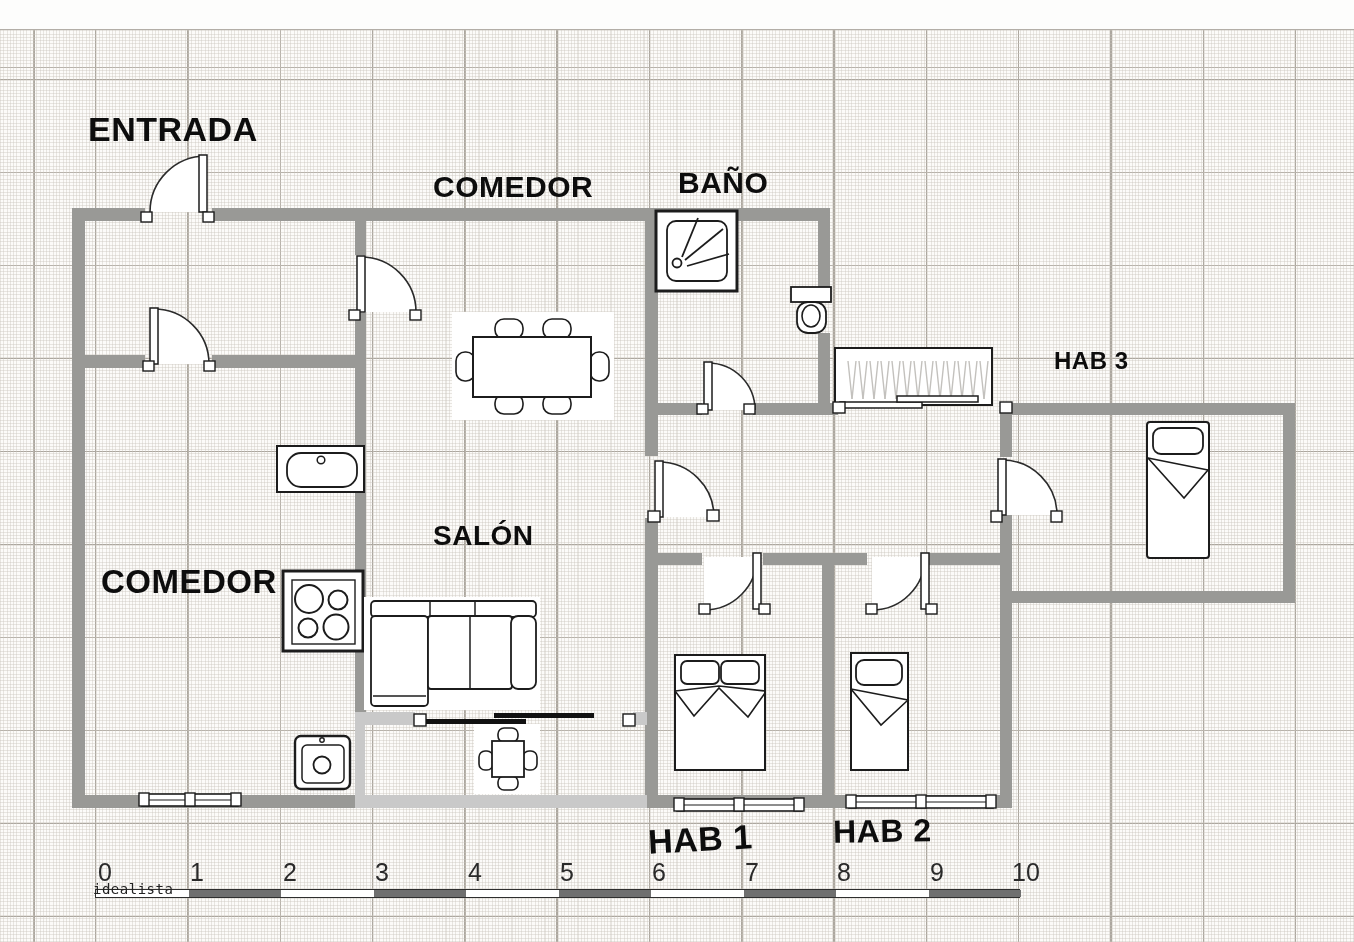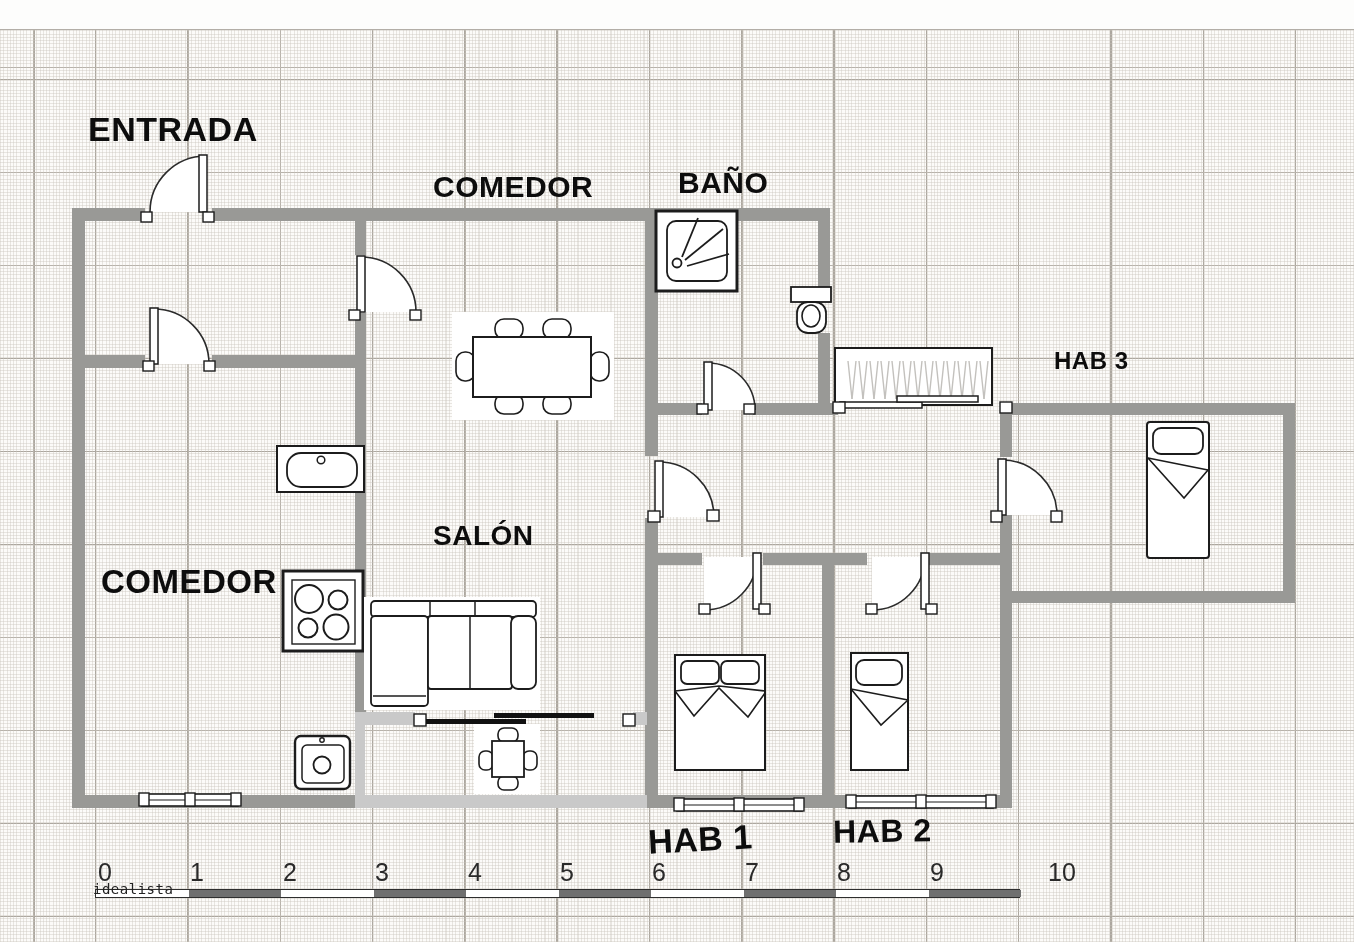--- a/index.html
+++ b/index.html
@@ -315,16 +315,16 @@
   <span class="ruler-num" style="left:98px;">0</span>
   <span class="ruler-num" style="left:190px;">1</span>
   <span class="ruler-num" style="left:283px;">2</span>
   <span class="ruler-num" style="left:375px;">3</span>
   <span class="ruler-num" style="left:468px;">4</span>
   <span class="ruler-num" style="left:560px;">5</span>
   <span class="ruler-num" style="left:652px;">6</span>
   <span class="ruler-num" style="left:745px;">7</span>
   <span class="ruler-num" style="left:837px;">8</span>
   <span class="ruler-num" style="left:930px;">9</span>
-  <span class="ruler-num" style="left:1012px;padding-left:36px;">10</span>
+  <span class="ruler-num" style="left:1012px;">10</span>
 
   <div id="brand">idealista</div>
 </div>
 
 </body></html>

